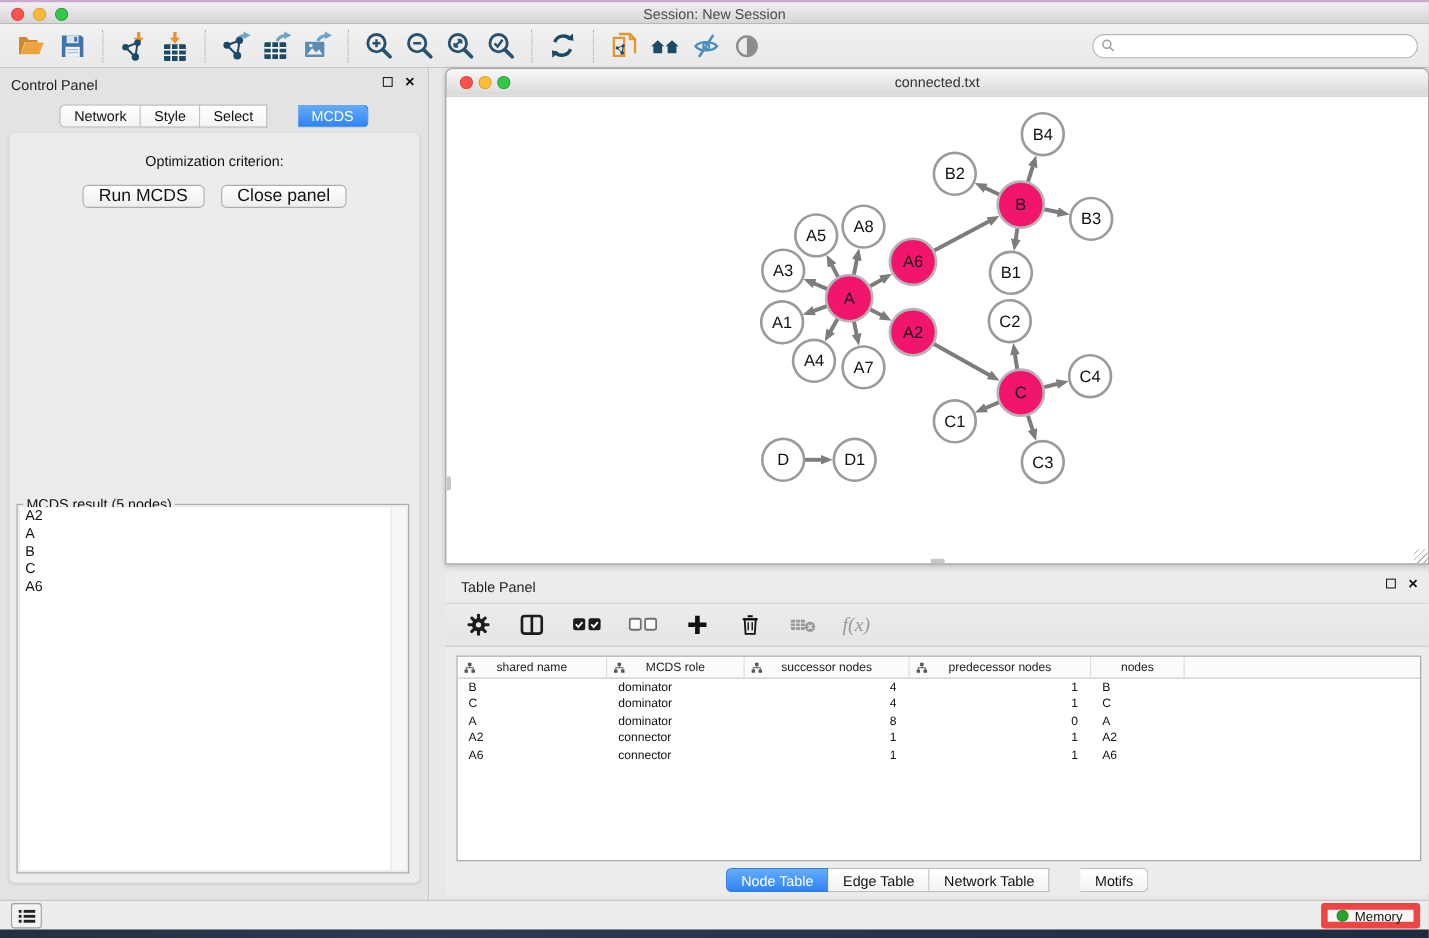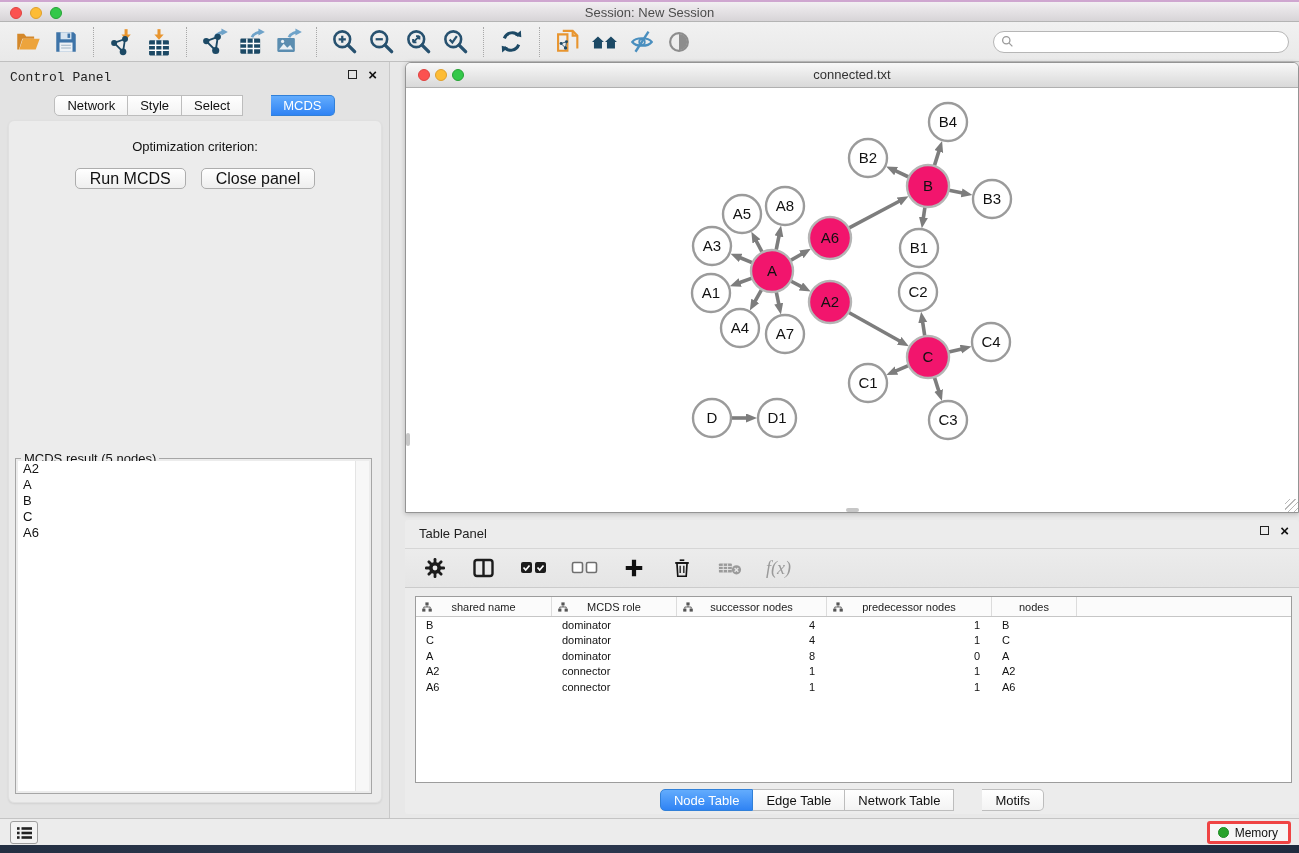--- a/index.html
+++ b/index.html
@@ -23,21 +23,21 @@
     display:flex; align-items:center; padding:0 10px; }
   .tb-btn { width:37px; height:34px; display:flex; align-items:center; justify-content:center; cursor:default; }
   .tb-sep { width:1px; height:30px; border-left:1px dotted #a8a8a8; margin:0 9px; }
   .searchbox { margin-left:auto; width:296px; height:22px; background:#fff; border:1px solid #b6b6b6;
     border-radius:12px; display:flex; align-items:center; padding:0 7px; gap:5px; }
   .searchbox input { border:none; outline:none; flex:1; font-size:12px; background:transparent; font-family:"Liberation Sans",sans-serif;}
 
   
   .control-panel { position:absolute; left:0; top:62px; width:390px; height:756px; background:#e3e3e3;
     border-right:1px solid #c9c9c9; }
-  .cp-title { position:absolute; left:10px; top:8px; font-size:13px; color:#222;font-family:Liberation Mono, monospace; }
+  .cp-title { position:absolute; left:10px; top:8px; font-size:13px; color:#222; }
   .panel-ctl { position:absolute; right:12px; top:8px; display:flex; gap:11px; align-items:center; }
   .float-glyph { width:9px; height:9px; border:1.5px solid #222; display:inline-block; }
   .close-glyph { font-size:15px; font-weight:bold; color:#111; line-height:9px; }
   .cp-tabs { position:absolute; top:33px; left:0; right:0; display:flex; justify-content:center; }
   .seg-tab { height:21px; padding:0 12px; font-size:13px; display:flex; align-items:center;
     background:linear-gradient(#ffffff,#f3f3f3); border:1px solid #bdbdbd; border-left-width:0; color:#111; cursor:default;}
   .seg-tab:first-child { border-left-width:1px; border-radius:5px 0 0 5px; }
   .seg-tab:last-child { border-radius:0 5px 5px 0;margin-left:28px; }
   .seg-tab.active { background:linear-gradient(#63acfd,#2f83f4); border-color:#3180d8; color:#fff; }
   .cp-body { position:absolute; left:8px; right:7px; top:58px; bottom:15px; background:#ececec;
@@ -95,21 +95,21 @@
   .td.l { padding-left:10px; text-align:left; }
   .td.r { padding-right:12px; text-align:right; }
   .tp-tabs { position:absolute; bottom:3px; left:0; right:0; display:flex; justify-content:center; }
   .tp-tabs .seg-tab { height:22px; font-size:13px; padding:0 13px; }
 
   
   .statusbar { position:absolute; left:0; right:0; top:818px; height:27px; background:#ececec; border-top:1px solid #c4c4c4; }
   .status-btn { position:absolute; left:10px; top:2px; width:28px; height:23px; background:#f3f3f3;
     border:1px solid #9e9e9e; border-radius:3px; display:flex; align-items:center; justify-content:center; }
   .memory-btn { position:absolute; right:8px; top:2px; height:23px; padding:0 10px 0 8px; background:#f6f6f6;
-    border:3px solid #ef4444; border-radius:3px; display:flex; align-items:center; gap:6px; font-size:12px; }
+    border:6px solid #ef4444; border-radius:3px; display:flex; align-items:center; gap:6px; font-size:12px; }
   .memory-dot { width:11px; height:11px; border-radius:50%; background:#28a32c; border:1px solid #1d8a22;}
   .desktop-strip { position:absolute; left:0; right:0; top:845px; height:8px;
     background:linear-gradient(90deg,#232f42,#2e3a50 30%,#27334a 60%,#1f2b3f); }
 
   svg { display:block; }
   .graph-label { font-family:"Liberation Sans",sans-serif; }
 </style>
 </head>
 <body>
 

